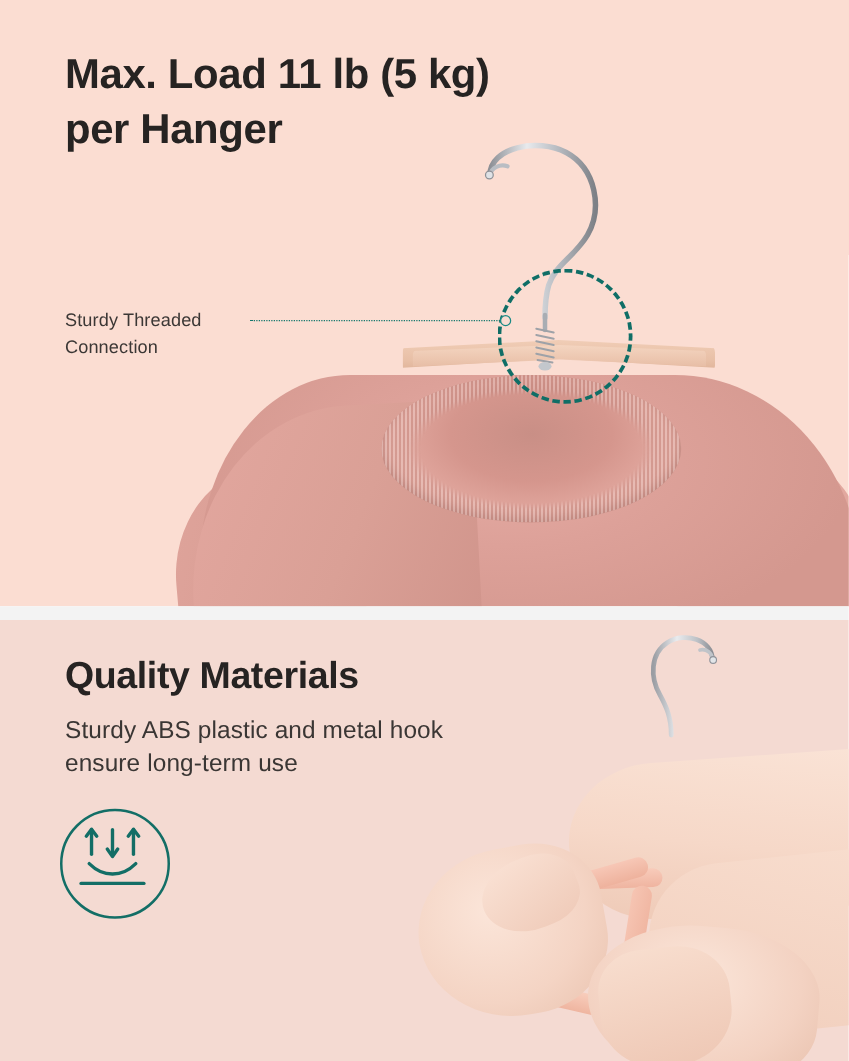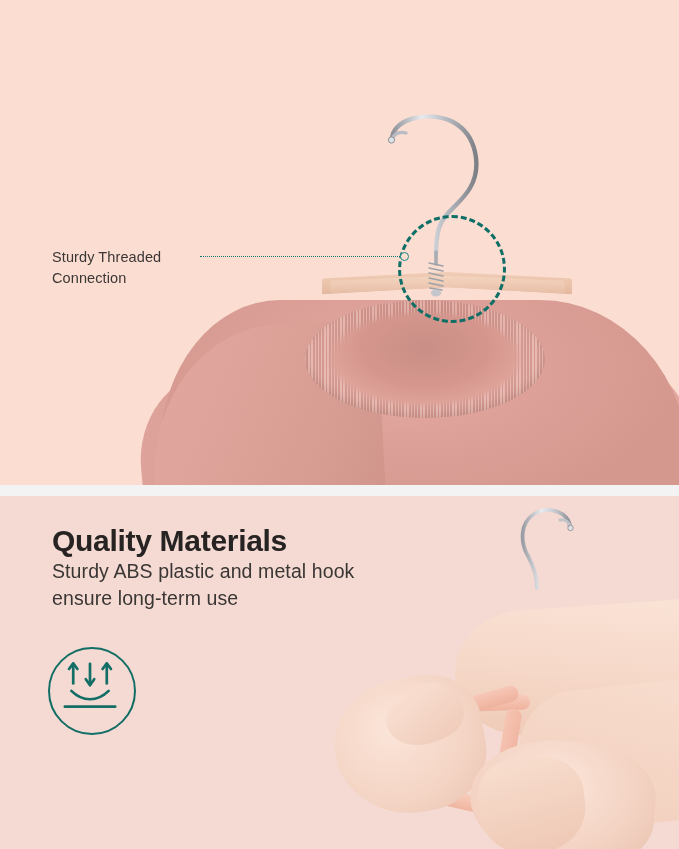--- a/index.html
+++ b/index.html
@@ -124,21 +124,21 @@
   .panel-bot{
     position:absolute; left:0; top:496px; width:679px; height:353px;
     background:#f4dad2; overflow:hidden;
   }
   .heading-2{
     position:absolute; left:52px; top:26px;
     font-size:30px; line-height:38px; font-weight:700;
     color:#262322; letter-spacing:-0.3px; z-index:30;text-align:center;
   }
   .sub-2{
-    position:absolute; left:52px; top:62px;
+    position:absolute; left:52px; top:75px;
     font-size:19.5px; line-height:27px; font-weight:400;
     color:#3a3634; letter-spacing:.1px; white-space:pre-line; z-index:30;
   }
   .badge{
     position:absolute; left:48px; top:151px;
     width:88px; height:88px; border-radius:50%;
     border:2.6px solid #136e66; z-index:30;
   }
 
   
@@ -257,20 +257,22 @@
       </svg>
     </div>
 
     <div class="focus-ring"></div>
 
     <div class="leader"></div>
     <div class="leader-dot"></div>
     <div class="annot-label">Sturdy Threaded
 Connection</div>
 
+    <h1 class="heading-1">Max. Load 11 lb (5 kg)
+per Hanger</h1>
   </section>
 
   <div class="divider"></div>
 
   <section class="panel-bot">
 
     <div class="photo2">
       <div class="arm-r"></div>
       <div class="arm-r2"></div>
 

